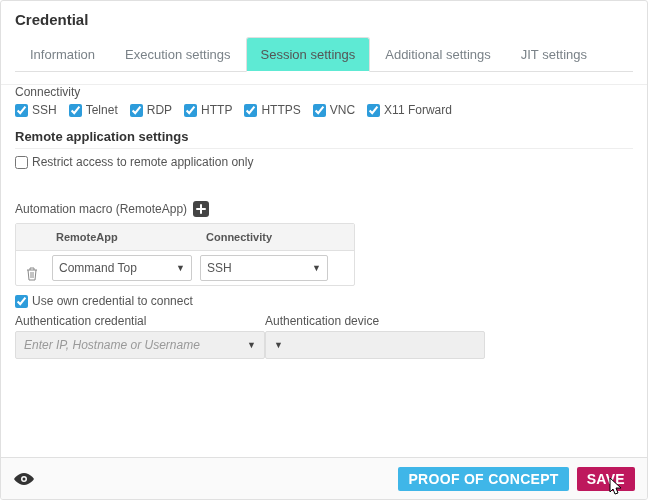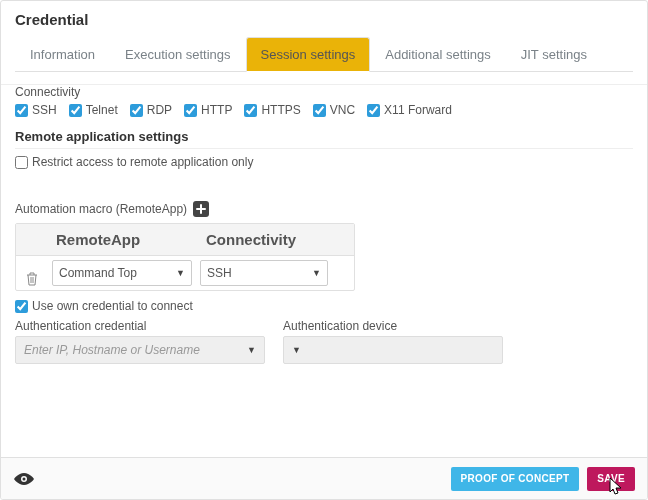--- a/index.html
+++ b/index.html
@@ -1,50 +1,50 @@
 <!DOCTYPE html>
 <html><head>
 <meta charset="utf-8">
 <style>
 * { box-sizing: border-box; margin: 0; padding: 0; }
 body { font-family: Arial, Helvetica, sans-serif; font-size: 13px; color: #444; background: #fff; width: 648px; height: 500px; position: relative; border: 1px solid #e0e0e0; border-radius: 3px; overflow: hidden; }
 .header { padding: 10px 14px 4px; border-bottom: 1px solid #eee; }
 .title { font-size: 15px; font-weight: 600; color: #333; }
 .tabs { display: flex; border-bottom: 1px solid #e0e0e0; margin: 8px 0 8px 0; }
 .tab { padding: 9px 14px; font-size: 13px; color: #7a8288; cursor: pointer; border: 1px solid transparent; border-bottom: none; position: relative; top: 1px; }
-.tab.active { color: #555; border: 1px solid #e0e0e0; border-bottom: 1px solid #fff; border-radius: 3px 3px 0 0; background: #eab308; }
+.tab.active { color: #555; border: 1px solid #e0e0e0; border-bottom: 1px solid #fff; border-radius: 3px 3px 0 0; background: #5eead4; }
 .content { padding: 0 14px 8px; }
 .section-label { font-size: 12px; color: #555; margin-bottom: 4px; }
 .conn-row { display: flex; flex-wrap: wrap; gap: 12px; margin-bottom: 12px; }
 .check { display: flex; align-items: center; gap: 4px; font-size: 12px; color: #555; }
 .check input { width: 13px; height: 13px; accent-color: #2d9cdb; }
 .section-title { font-size: 13px; font-weight: 700; color: #333; margin: 6px 0 4px; }
 .hr { border-bottom: 1px solid #eee; margin-bottom: 6px; }
 .macro-row { display: flex; align-items: center; gap: 6px; font-size: 12px; color: #555; margin-bottom: 6px; margin-top: 32px; }
 .addbtn { width: 16px; height: 16px; background: #444; color: #fff; border-radius: 3px; display: inline-flex; align-items: center; justify-content: center; font-size: 12px; font-weight: bold; cursor: pointer; }
 .grid { border: 1px solid #e0e0e0; border-radius: 2px; width: 340px; margin-bottom: 8px; }
 .grid-head { display: flex; background: #f4f4f4; border-bottom: 1px solid #e0e0e0; }
-.gh { padding: 7px 8px; font-size: 15px; font-weight: 600; color: #555; }
+.gh { padding: 7px 8px; font-size: 11px; font-weight: 600; color: #555; }
 .gh0 { width: 32px; }
 .gh1 { width: 150px; }
 .gh2 { flex: 1; }
 .grid-row { display: flex; align-items: flex-end; padding: 4px; gap: 8px; }
 .trash { width: 24px; display: flex; justify-content: center; color: #888; cursor: pointer; }
 .dd { height: 26px; border: 1px solid #ccc; border-radius: 2px; display: flex; align-items: center; justify-content: space-between; padding: 0 6px; font-size: 12px; color: #555; background: #fff; cursor: pointer; }
 .dd-cmd { width: 140px; }
 .dd-conn { width: 128px; }
 .caret { font-size: 9px; color: #444; }
-.cols { display: flex; gap: 18px; margin-top: 6px; }
+.cols { display: flex; margin-top: 6px; }
 .col { width: 250px; }
 .field-label { font-size: 12px; color: #555; margin-bottom: 3px; }
 .textfield { height: 28px; width: 100%; background: #efefef; border: 1px solid #ddd; border-radius: 2px; display: flex; align-items: center; justify-content: space-between; padding: 0 8px; font-size: 12px; color: #999; cursor: pointer; font-style: italic; }
 .footer { position: absolute; bottom: 0; left: 0; right: 0; height: 42px; border-top: 1px solid #e0e0e0; display: flex; align-items: center; justify-content: space-between; padding: 0 12px; background: #fafafa; }
 .eye { color: #444; font-size: 20px; }
 .btns { display: flex; gap: 8px; }
-.btn { height: 24px; padding: 0 10px; border: none; border-radius: 2px; font-size: 10px; font-weight: 700; letter-spacing: .3px; text-transform: uppercase; color: #fff; cursor: pointer; }
+.btn { height: 24px; padding: 0 10px; border: none; border-radius: 2px; font-size: 14px; font-weight: 700; letter-spacing: .3px; text-transform: uppercase; color: #fff; cursor: pointer; }
 .btn-poc { background: #3fb6e8; }
 .btn-save { background: #be185d; position: relative; }
 .cursor { position: absolute; right: 22px; bottom: 2px; font-size: 15px; color: #000; pointer-events: none; }
 svg { display: block; }
 </style>
 </head>
 <body>
 
 <div class="header">
   <div class="title">Credential</div>

